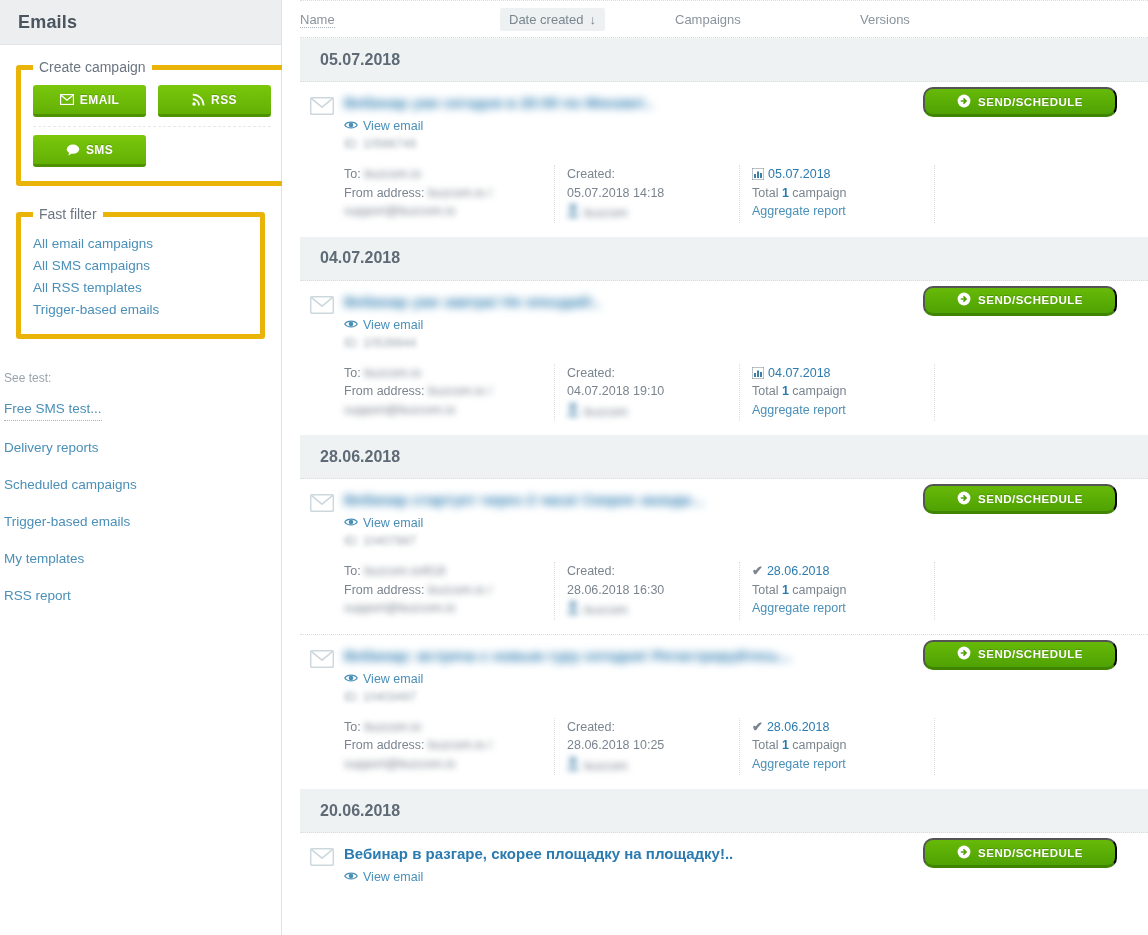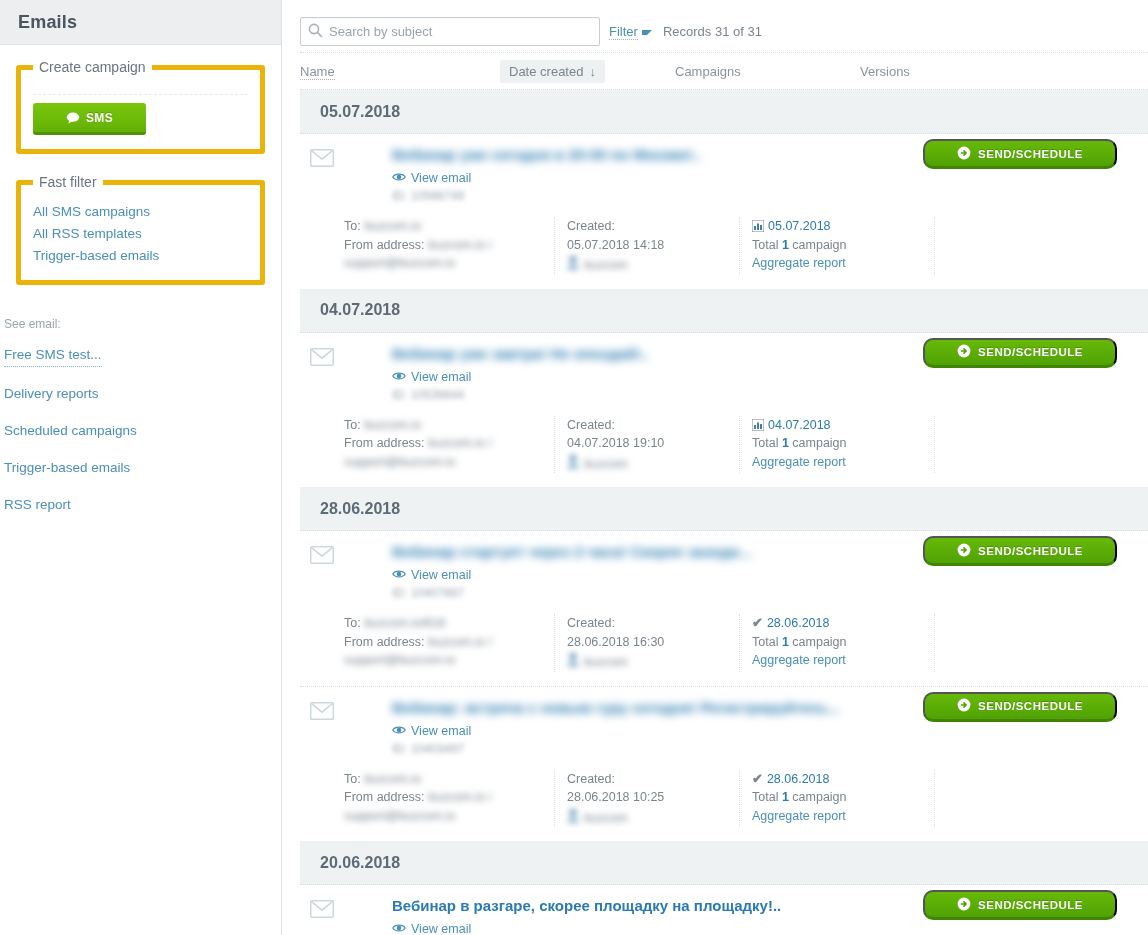--- a/index.html
+++ b/index.html
@@ -97,21 +97,21 @@
     background:#eef2f3; height:44px; display:flex; align-items:center;
     padding-left:20px; border-bottom:1px dotted #d8dde1;
     font-size:16px; font-weight:bold; color:#5e6a76;
   }
 
   
   .erow { position:relative; border-bottom:1px dotted #d8dde1; padding:12px 0 14px 0; }
   .erow:last-child { border-bottom:0; }
   .erow-top { display:flex; align-items:flex-start; padding-left:10px; }
   .env { width:34px; flex:0 0 34px; padding-top:3px; }
-  .etitle-wrap { flex:1 1 auto; padding-right:22px;margin-left:48px; }
+  .etitle-wrap { flex:1 1 auto; padding-right:22px; }
   .subject {
     font-size:15px; font-weight:bold; color:#2b7bb0; line-height:18px;
     display:inline-block; max-width:100%;
   }
   .blur-4 { filter:blur(4px); }
   .blur-3 { filter:blur(3px); }
   .blur-25 { filter:blur(2.5px); }
   .view-email {
     margin-top:7px; display:inline-flex; align-items:center; gap:5px;
     color:#4a8fb8; font-size:12.5px; cursor:pointer;
@@ -148,73 +148,80 @@
 
 <div class="app">
 
   <aside class="sidebar">
     <div class="sb-header">
       <h1>Emails</h1>
     </div>
 
     <fieldset class="box">
       <legend>Create campaign</legend>
+      <div class="row-btns">
+        <button class="gbtn email">
+          <span class="gi">
+            <svg width="14" height="11" viewBox="0 0 14 11">
+                <rect x="0.5" y="0.5" width="13" height="10" fill="none" stroke="#fff" stroke-width="1.3"></rect>
+                <path d="M0.8 1 L7 6.2 L13.2 1" fill="none" stroke="#fff" stroke-width="1.3"></path>
+              </svg>
+          </span>
+          <span>EMAIL</span>
+        </button>
+        <button class="gbtn rss">
+          <span class="gi">
+            <svg width="13" height="13" viewBox="0 0 13 13">
+                <circle cx="2" cy="11" r="1.7" fill="#fff"></circle>
+                <path d="M0.8 6.2 A6.2 6.2 0 0 1 7 12.4" fill="none" stroke="#fff" stroke-width="1.7"></path>
+                <path d="M0.8 1.6 A10.8 10.8 0 0 1 11.6 12.4" fill="none" stroke="#fff" stroke-width="1.7"></path>
+              </svg>
+          </span>
+          <span>RSS</span>
+        </button>
+      </div>
       <div class="sep-dash"></div>
       <div class="row-btns">
         <button class="gbtn sms">
           <span class="gi">
             <svg width="14" height="12" viewBox="0 0 14 12">
                 <ellipse cx="7" cy="5.2" rx="6.2" ry="4.6" fill="#fff"></ellipse>
                 <path d="M3.4 8.6 L2.2 11.6 L6 9.4 Z" fill="#fff"></path>
               </svg>
           </span>
           <span>SMS</span>
         </button>
       </div>
     </fieldset>
 
     <fieldset class="box" style="margin-top:20px;">
       <legend>Fast filter</legend>
       <div class="ff-links">
+        <a href="#">All email campaigns</a>
         <a href="#">All SMS campaigns</a>
         <a href="#">All RSS templates</a>
         <a href="#">Trigger-based emails</a>
       </div>
     </fieldset>
 
     <div class="see-also">
-      <div class="label">See email:</div>
+      <div class="label">See test:</div>
       <div class="see-links">
         <a href="#" class="dotted">Free SMS test...</a>
         <a href="#">Delivery reports</a>
         <a href="#">Scheduled campaigns</a>
         <a href="#">Trigger-based emails</a>
+        <a href="#">My templates</a>
         <a href="#">RSS report</a>
       </div>
     </div>
   </aside>
 
   <section class="main">
 
-    <div class="toolbar">
-      <div class="search-wrap">
-        <span class="s-icon">
-          <svg width="15" height="15" viewBox="0 0 15 15">
-              <circle cx="6" cy="6" r="4.6" fill="none" stroke="#a8b2ba" stroke-width="1.6"></circle>
-              <line x1="9.4" y1="9.4" x2="14" y2="14" stroke="#a8b2ba" stroke-width="1.6"></line>
-            </svg>
-        </span>
-        <input type="text" placeholder="Search by subject" style="">
-      </div>
-      <div class="filter-link">
-        <span class="ftxt">Filter</span>
-        <span class="caret"></span>
-      </div>
-      <div class="records">Records 31 of 31</div>
-    </div>
 
     <div class="thead">
       <div class="th-name"><span>Name</span></div>
       <div class="th-date">
         <span class="pill">
           <span>Date created</span>
           <span>↓</span>
         </span>
       </div>
       <div class="th-camp">Campaigns</div>

